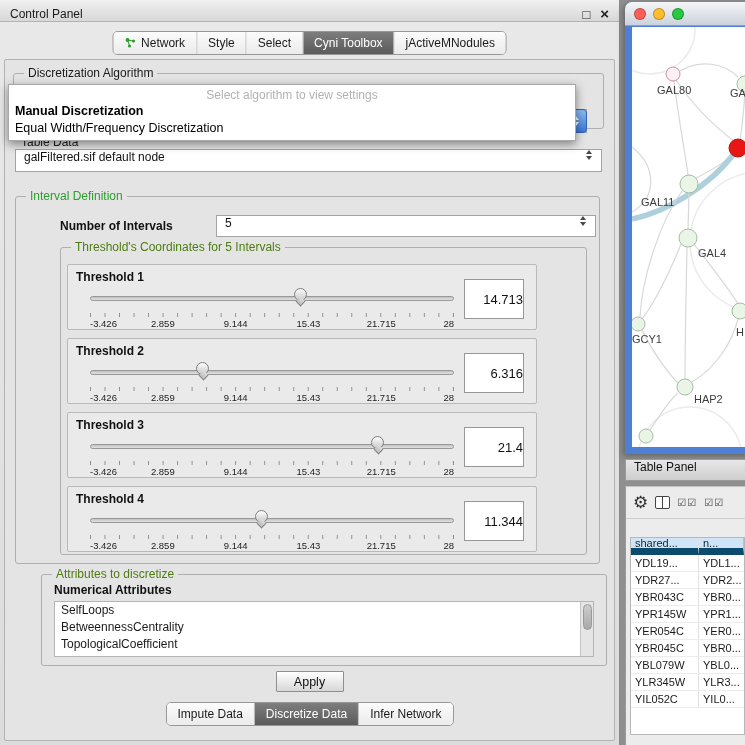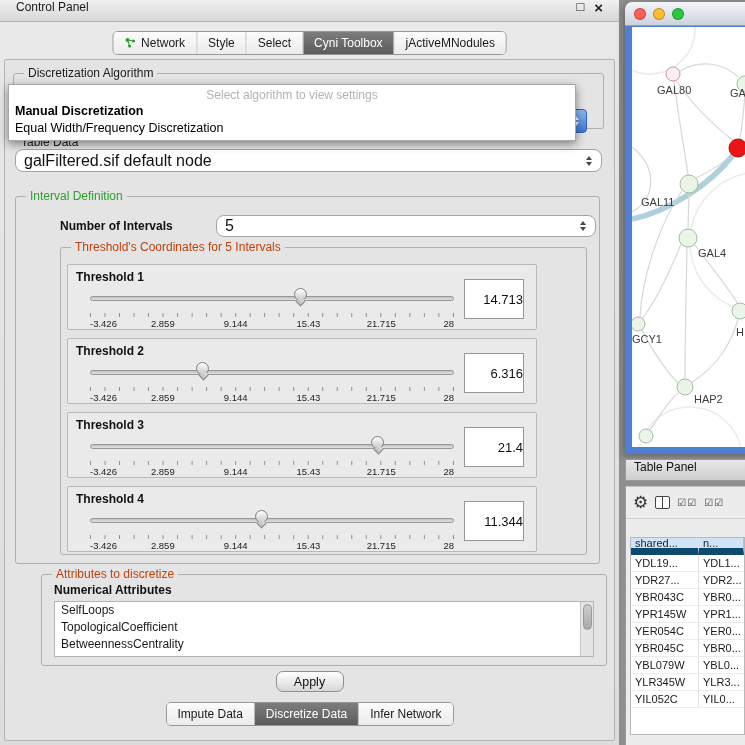--- a/index.html
+++ b/index.html
@@ -1,41 +1,41 @@
 <!DOCTYPE html>
 <html><head>
 <meta charset="utf-8">
 <style>
   *{box-sizing:border-box;margin:0;padding:0}
   html,body{width:745px;height:745px}
   body{font-family:"Liberation Sans",sans-serif;background:#8f8f8f;position:relative;overflow:hidden}
 
   
   .cp{position:absolute;left:0;top:0;width:620px;height:745px;background:linear-gradient(#e9e9e9,#dcdcdc);border-right:1px solid #8a8a8a}
-  .cp-titlebar{position:absolute;top:0;left:0;right:0;height:22px;display:flex;align-items:flex-start;padding:0 16px;font-size:12px;color:#1a1a1a;background:linear-gradient(#f0f0f0,#d8d8d8);border-bottom:1px solid #b3b3b3}
+  .cp-titlebar{position:absolute;top:0;left:0;right:0;height:22px;display:flex;align-items:flex-end;padding:0 10px;font-size:12px;color:#1a1a1a;background:linear-gradient(#f0f0f0,#d8d8d8);border-bottom:1px solid #b3b3b3}
   .cp-title{flex:1}
   .winbtn{margin-left:10px;color:#222;font-size:13px;line-height:1;cursor:default}
   .winbtn.close{font-weight:bold;font-size:15px}
 
   .toptabs,.bottabs{display:flex;border:1px solid #979797;border-radius:5px;overflow:hidden;background:#f2f2f2}
   .toptabs{position:absolute;top:31px;left:50%;transform:translateX(-50%)}
   .tab{display:flex;align-items:center;gap:5px;padding:4px 11px;font-size:12px;color:#1a1a1a;background:linear-gradient(#fcfcfc,#ebebeb);border-right:1px solid #bdbdbd;white-space:nowrap}
   .tab:last-child{border-right:none}
   .tab.sel{background:linear-gradient(#7d7d7d,#5b5b5b);color:#fff}
 
   .cp-main{position:absolute;top:59px;left:4px;right:4px;bottom:4px;border:1px solid #b2b2b2;border-radius:2px;background:#e4e4e4}
 
   .group{position:absolute;border:1px solid #afafaf;border-radius:3px}
   .legend{position:absolute;top:-8px;left:10px;background:#e4e4e4;padding:0 4px;font-size:12px;color:#1a1a1a;white-space:nowrap}
   .legend.green{color:#2ba02b}
-  .legend.blue{color:#c2410c}
+  .legend.blue{color:#4d7c0f}
 
   .disc-group{top:13px;left:8px;right:10px;height:56px}
 
-  .combo{position:absolute;display:flex;align-items:center;background:#fff;border:1px solid #a3a3a3;border-radius:8px;font-size:16px;color:#111;padding:0 8px}
+  .combo{position:absolute;display:flex;background:#fff;border:1px solid #a3a3a3;border-radius:0;font-size:12px;color:#111;padding:0 8px}
   .stepper{margin-left:auto;display:flex;flex-direction:column;gap:2px;align-items:center;padding-right:1px}
   .arr{width:0;height:0;border-left:3.5px solid transparent;border-right:3.5px solid transparent}
   .arr.up{border-bottom:4.5px solid #484848}
   .arr.dn{border-top:4.5px solid #484848}
   .combo-alg{top:35px;left:12px;right:16px;height:24px}
   .bluestep{position:absolute;right:-1px;top:-1px;bottom:-1px;width:22px;border-radius:0 4px 4px 0;background:linear-gradient(#8cbcf2,#3a77d6);border:1px solid #2f63b8;display:flex;flex-direction:column;justify-content:center;align-items:center;gap:2px}
   .bluestep .arr.up{border-bottom-color:#fff}
   .bluestep .arr.dn{border-top-color:#fff}
 
   .td-label{position:absolute;top:75px;left:16px;font-size:12px;color:#222}
@@ -58,21 +58,21 @@
   .ticklabel{position:absolute;top:0;white-space:nowrap}
   .vbox{position:absolute;left:396px;top:14px;width:60px;height:40px;background:#fff;border:1px solid #979797;font-size:13px;color:#111;display:flex;align-items:center;justify-content:flex-end;}
 
   .attr-group{top:514px;left:36px;width:566px;height:92px}
   .attr-sub{position:absolute;top:8px;left:12px;font-size:12px;font-weight:bold;color:#111}
   .attr-list{position:absolute;top:26px;left:12px;right:12px;height:56px;background:#fff;border:1px solid #b5b5b5;overflow:hidden}
   .attr-item{font-size:12px;color:#1a1a1a;padding:1px 6px;line-height:15px;white-space:nowrap}
   .scrollbar{position:absolute;right:0;top:0;bottom:0;width:13px;background:#e5e5e5;border-left:1px solid #c5c5c5}
   .sb-thumb{position:absolute;top:2px;left:1.5px;width:9px;height:26px;border-radius:5px;background:linear-gradient(#cdcdcd,#a8a8a8);border:1px solid #9a9a9a}
 
-  .apply-btn{position:absolute;top:611px;left:50%;transform:translateX(-50%);width:68px;height:21px;border:1px solid #8f8f8f;border-radius:7px;background:linear-gradient(#ffffff,#d7d7d7);font-size:12.5px;color:#111;font-family:"Liberation Sans",sans-serif;display:flex;align-items:center;justify-content:center}
+  .apply-btn{position:absolute;top:611px;left:50%;transform:translateX(-50%);width:68px;height:21px;border:1px solid #8f8f8f;border-radius:1px;background:linear-gradient(#ffffff,#d7d7d7);font-size:12.5px;color:#111;font-family:"Liberation Sans",sans-serif;display:flex;align-items:center;justify-content:center}
   .bottabs{position:absolute;top:642px;left:50%;transform:translateX(-50%)}
 
   .popup{position:absolute;top:84px;left:8px;width:568px;background:#fff;border:1px solid #a8a8a8;box-shadow:0 3px 9px rgba(0,0,0,.45);z-index:20;padding-bottom:3px}
   .pop-ph{font-size:12px;color:#b2b2b2;text-align:center;padding:3px 0 1px}
   .pop-item{font-size:12.5px;color:#000;padding:1px 6px;line-height:15px}
   .pop-item.b{font-weight:bold}
 
   
   .macwin{position:absolute;left:625px;top:2px;width:130px;height:452px;background:#4d80d5;border-radius:7px 7px 0 0;box-shadow:-2px 2px 6px rgba(0,0,0,.3)}
   .mac-titlebar{height:24px;border-radius:7px 7px 0 0;background:linear-gradient(#f5f6f8,#ccd2dc);display:flex;align-items:center;padding-left:9px;gap:7px;border-bottom:1px solid #95a0b5}
@@ -232,22 +232,22 @@
           </div>
         </div>
     </div>
 
     <div class="group attr-group">
       <span class="legend blue">Attributes to discretize</span>
       <div class="attr-sub">Numerical Attributes</div>
       <div class="attr-list">
         <div>
             <div class="attr-item">SelfLoops</div>
+            <div class="attr-item">BetweennessCentrality</div>
             <div class="attr-item">TopologicalCoefficient</div>
-            <div class="attr-item">BetweennessCentrality</div>
           </div>
         <div class="scrollbar">
           <div class="sb-thumb"></div>
         </div>
       </div>
     </div>
 
     <button class="apply-btn">Apply</button>
     <div class="bottabs">
         <div class="tab">

